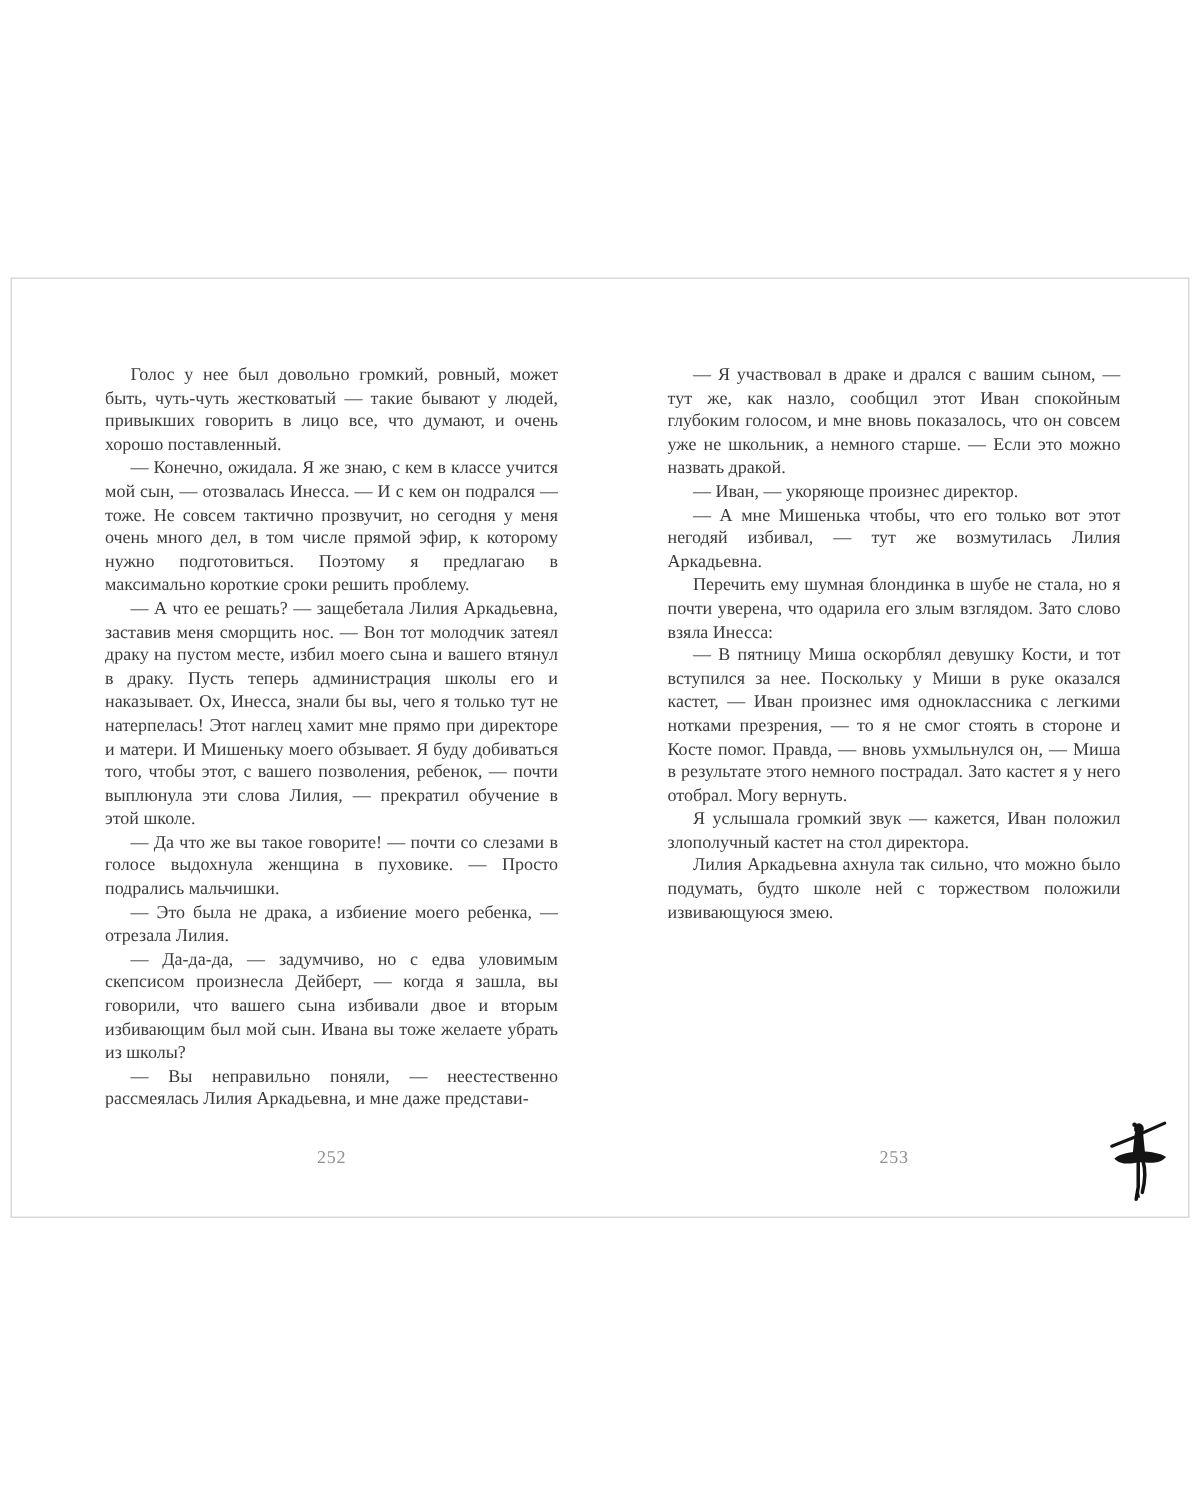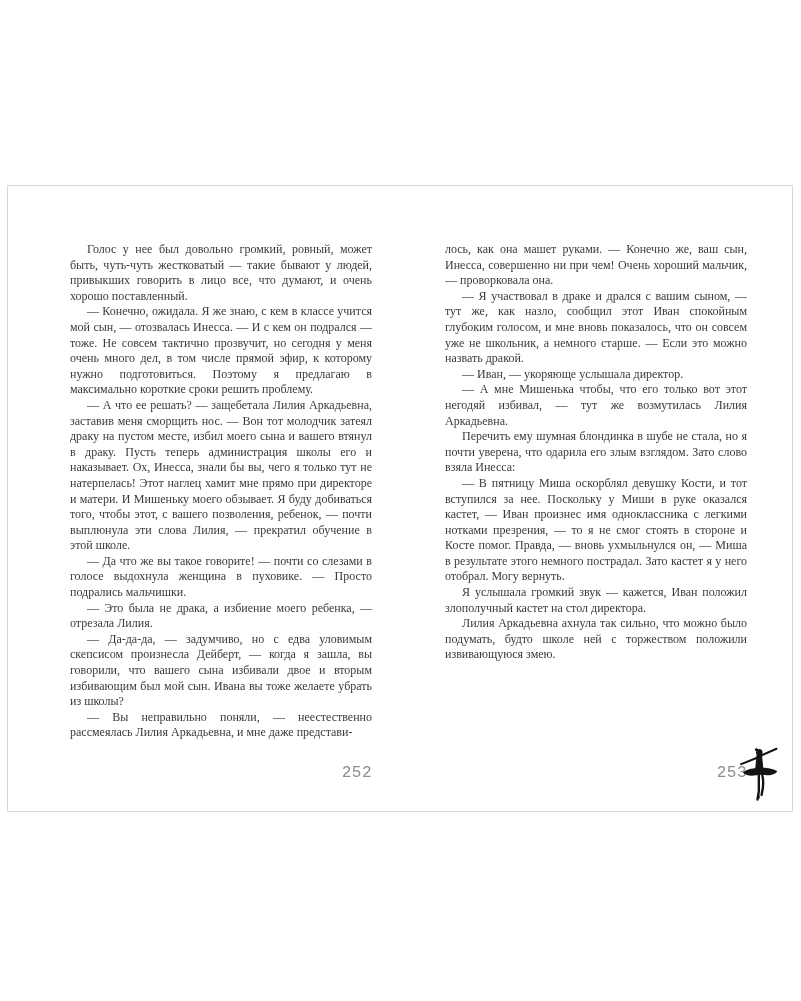--- a/index.html
+++ b/index.html
@@ -29,23 +29,23 @@
   }
   .text-col.left{left:62px;}
   .text-col.right{left:437px;}
   .text-col p{
     font-size:12px;line-height:15.6px;color:var(--text);
     text-align:justify;text-indent:17px;
     hyphens:auto;-webkit-hyphens:auto;
   }
   .text-col p.no-indent{text-indent:0;}
   .pagenum{
-    position:absolute;top:578px;width:302px;text-align:right;
-    font-family:Liberation Mono, monospace;
-    font-size:16px;color:var(--page_number);letter-spacing:0.5px;
+    position:absolute;top:578px;width:302px;text-align:center;
+    font-family:Liberation Serif, serif;
+    font-size:12px;color:var(--page_number);letter-spacing:0.5px;
   }
   .pagenum.left{left:62px;}
   .pagenum.right{left:437px;}
   .ballerina{
     position:absolute;left:726px;top:560px;width:56px;height:58px;
   }
   .ballerina svg{width:100%;height:100%;display:block;}
 </style>
 </head>
 <body>
@@ -57,23 +57,22 @@
         <p>Голос у нее был довольно громкий, ровный, может быть, чуть-чуть жестковатый — такие бывают у людей, привыкших говорить в лицо все, что думают, и очень хорошо поставленный.</p>
         <p>— Конечно, ожидала. Я же знаю, с кем в классе учится мой сын, — отозвалась Инесса. — И с кем он подрался — тоже. Не совсем тактично прозвучит, но сегодня у меня очень много дел, в том числе прямой эфир, к которому нужно подготовиться. Поэтому я предлагаю в максимально короткие сроки решить проблему.</p>
         <p>— А что ее решать? — защебетала Лилия Аркадьевна, заставив меня сморщить нос. — Вон тот молодчик затеял драку на пустом месте, избил моего сына и вашего втянул в драку. Пусть теперь администрация школы его и наказывает. Ох, Инесса, знали бы вы, чего я только тут не натерпелась! Этот наглец хамит мне прямо при директоре и матери. И Мишеньку моего обзывает. Я буду добиваться того, чтобы этот, с вашего позволения, ребенок, — почти выплюнула эти слова Лилия, — прекратил обучение в этой школе.</p>
         <p>— Да что же вы такое говорите! — почти со слезами в голосе выдохнула женщина в пуховике. — Просто подрались мальчишки.</p>
         <p>— Это была не драка, а избиение моего ребенка, — отрезала Лилия.</p>
         <p>— Да-да-да, — задумчиво, но с едва уловимым скепсисом произнесла Дейберт, — когда я зашла, вы говорили, что вашего сына избивали двое и вторым избивающим был мой сын. Ивана вы тоже желаете убрать из школы?</p>
         <p>— Вы неправильно поняли, — неестественно рассмеялась Лилия Аркадьевна, и мне даже представи-</p>
       </div>
 
     <div class="text-col right">
-        <p class="no-indent">лось, как она машет руками. — Конечно же, ваш сын, Инесса, совершенно ни при чем! Очень хороший мальчик, — проворковала она.</p>
         <p>— Я участвовал в драке и дрался с вашим сыном, — тут же, как назло, сообщил этот Иван спокойным глубоким голосом, и мне вновь показалось, что он совсем уже не школьник, а немного старше. — Если это можно назвать дракой.</p>
-        <p>— Иван, — укоряюще услышала директор.</p>
+        <p>— Иван, — укоряюще произнес директор.</p>
         <p>— А мне Мишенька чтобы, что его только вот этот негодяй избивал, — тут же возмутилась Лилия Аркадьевна.</p>
         <p>Перечить ему шумная блондинка в шубе не стала, но я почти уверена, что одарила его злым взглядом. Зато слово взяла Инесса:</p>
         <p>— В пятницу Миша оскорблял девушку Кости, и тот вступился за нее. Поскольку у Миши в руке оказался кастет, — Иван произнес имя одноклассника с легкими нотками презрения, — то я не смог стоять в стороне и Косте помог. Правда, — вновь ухмыльнулся он, — Миша в результате этого немного пострадал. Зато кастет я у него отобрал. Могу вернуть.</p>
         <p>Я услышала громкий звук — кажется, Иван положил злополучный кастет на стол директора.</p>
         <p>Лилия Аркадьевна ахнула так сильно, что можно было подумать, будто школе ней с торжеством положили извивающуюся змею.</p>
       </div>
 
     <div class="pagenum left">252</div>
 
     <div class="pagenum right">253</div>

